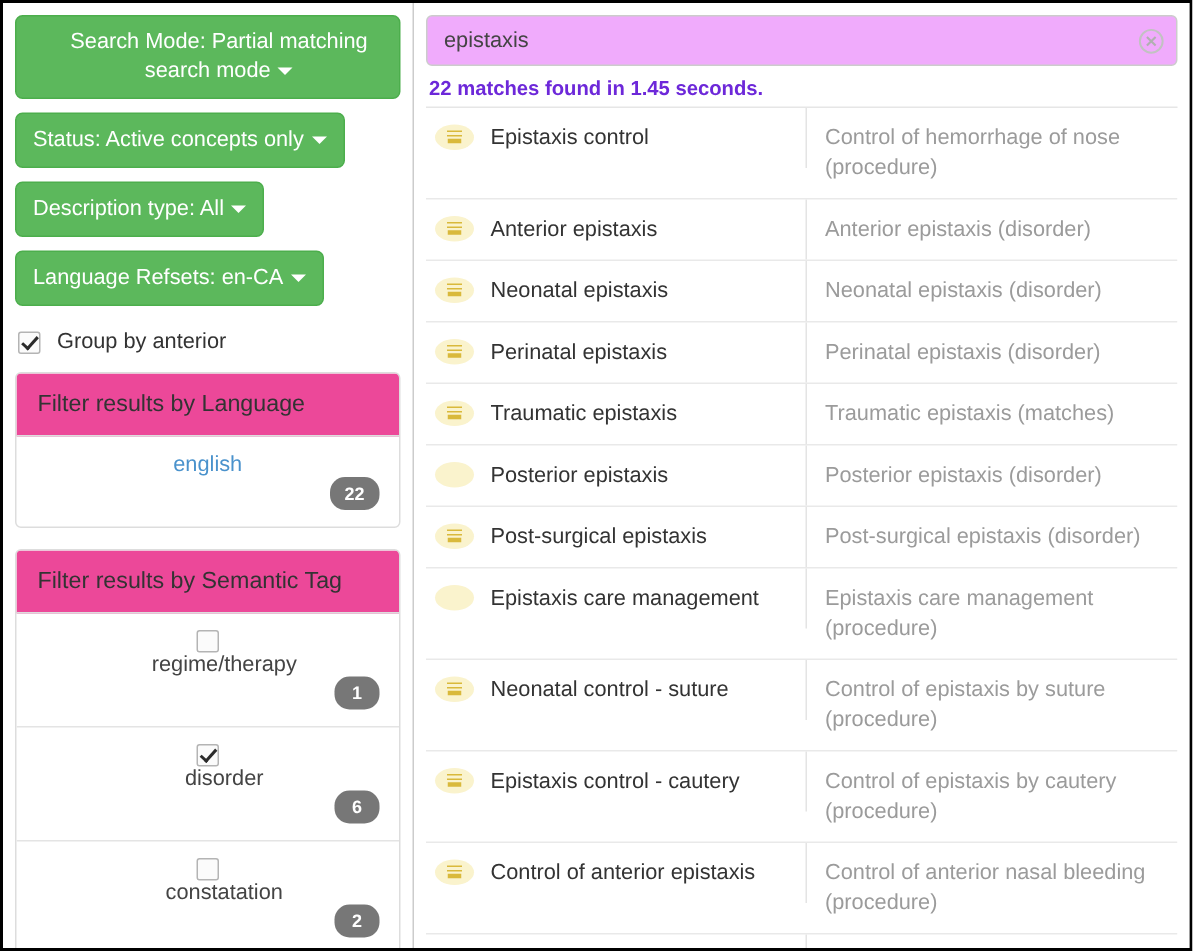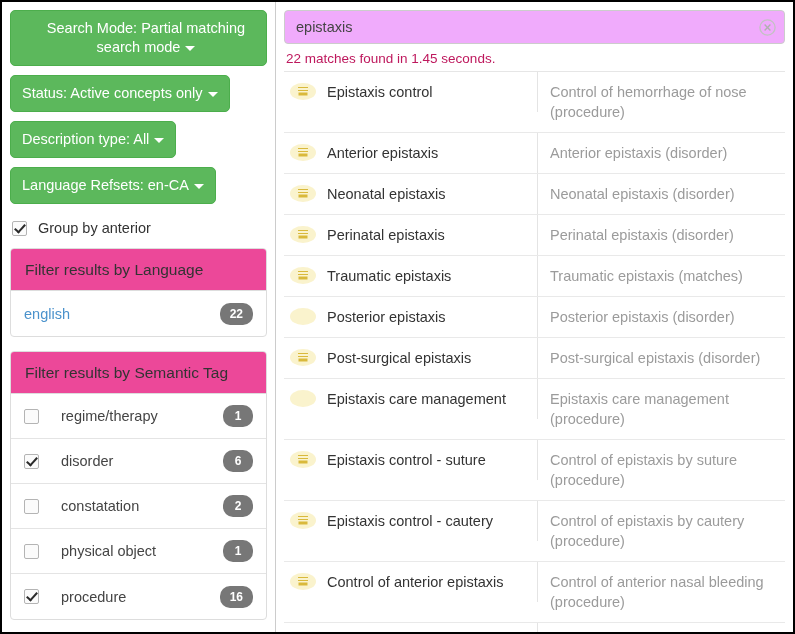--- a/index.html
+++ b/index.html
@@ -107,20 +107,21 @@
   }
   .panel-list { list-style: none; }
   .panel-list li {
     border-bottom: 1px solid #e4e4e4;
     padding: 11px 13px;
     display: flex;
     align-items: center;
     font-size: 14.5px;
     color: #555555;
     min-height: 45px;
+    flex-direction: column;
   }
   .panel-list li:last-child { border-bottom: none; }
 
   .lang-link {
     color: #4a92cc;
     text-decoration: none;
     font-size: 14.5px;
     cursor: pointer;
   }
   .badge {
@@ -168,23 +169,24 @@
   .clear-icon {
     position: absolute;
     right: 9px;
     top: 9px;
     width: 17px; height: 17px;
     cursor: pointer;
   }
 
   .matchinfo {
     font-size: 13.5px;
-    color: #be185d;
+    color: #6d28d9;
     padding: 3px 2px 5px 2px;
     flex: 0 0 auto;
+    font-weight: bold;
   }
 
   .result-table {
     border-top: 1px solid #e6e6e6;
     flex: 1 1 auto;
     overflow: hidden;
   }
   .result-row {
     display: flex;
     align-items: flex-start;
@@ -368,21 +370,21 @@
         <div class="result-row">
           <div class="cell-term">
             <span class="row-icon"></span>
             <span class="term-text">Epistaxis care management</span>
           </div>
           <div class="cell-fsn">Epistaxis care management (procedure)</div>
         </div>
         <div class="result-row">
           <div class="cell-term">
             <span class="row-icon lines"></span>
-            <span class="term-text">Epistaxis control - suture</span>
+            <span class="term-text">Neonatal control - suture</span>
           </div>
           <div class="cell-fsn">Control of epistaxis by suture (procedure)</div>
         </div>
         <div class="result-row">
           <div class="cell-term">
             <span class="row-icon lines"></span>
             <span class="term-text">Epistaxis control - cautery</span>
           </div>
           <div class="cell-fsn">Control of epistaxis by cautery (procedure)</div>
         </div>

